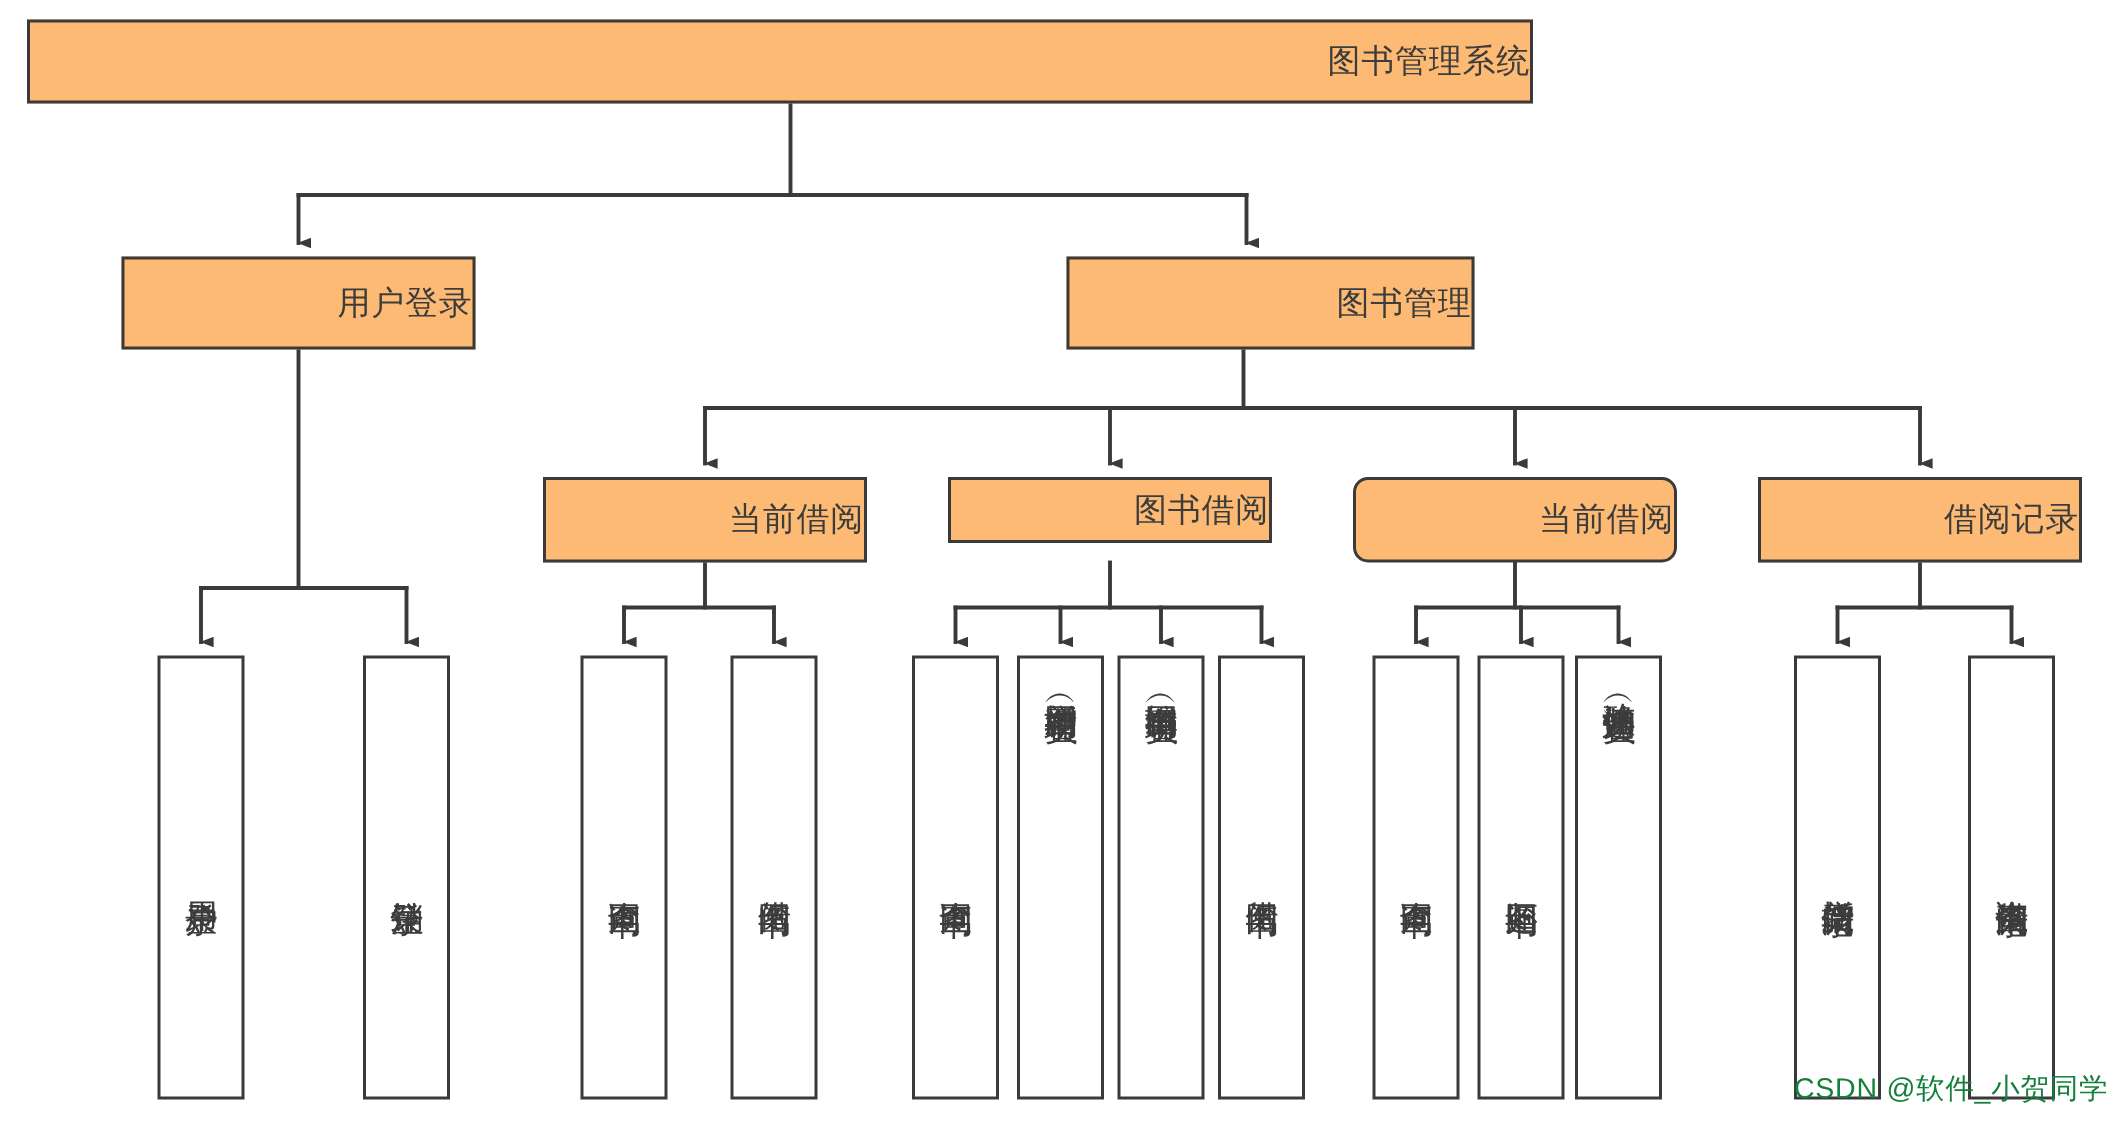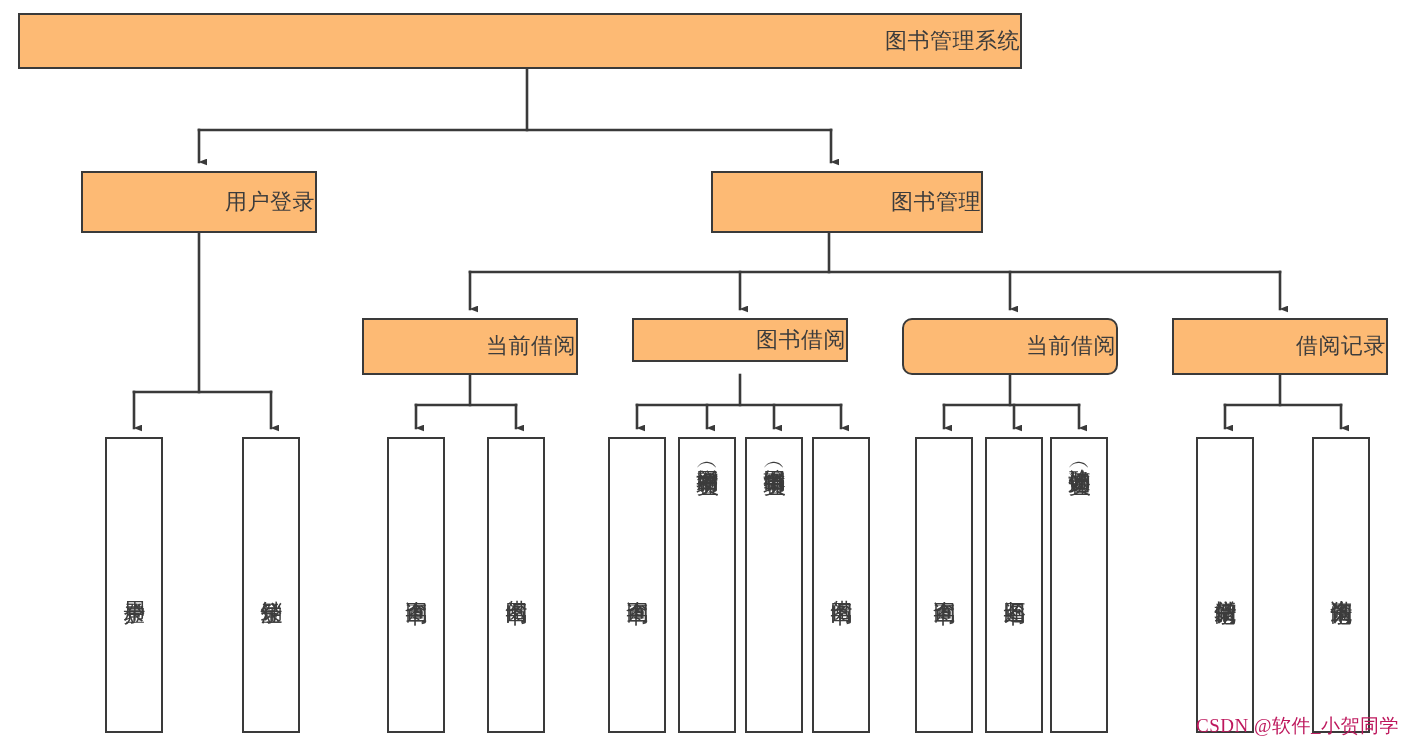--- a/index.html
+++ b/index.html
@@ -61,25 +61,24 @@
   }
   .leaf-box.mid { align-items: center; padding-top: 0; }
   #connector-layer {
     position: absolute;
     left: 0; top: 0;
     width: 1405px; height: 747px;
     pointer-events: none;
   }
   .watermark {
     position: absolute;
-    color: #be185d;
+    color: #15803d;
     font-size: 19px;
     white-space: nowrap;
     letter-spacing: 0.5px;
-    font-family: Liberation Serif, serif;
   }
 </style>
 </head>
 <body>
 
 <div id="diagram-root">
 
   <svg id="connector-layer" viewBox="0 0 1405 747" width="1405" height="747" xmlns="http://www.w3.org/2000/svg">
     <defs>
       <marker id="arrowhead" markerWidth="7" markerHeight="9" refX="3.5" refY="8.4" orient="auto" markerUnits="userSpaceOnUse">

